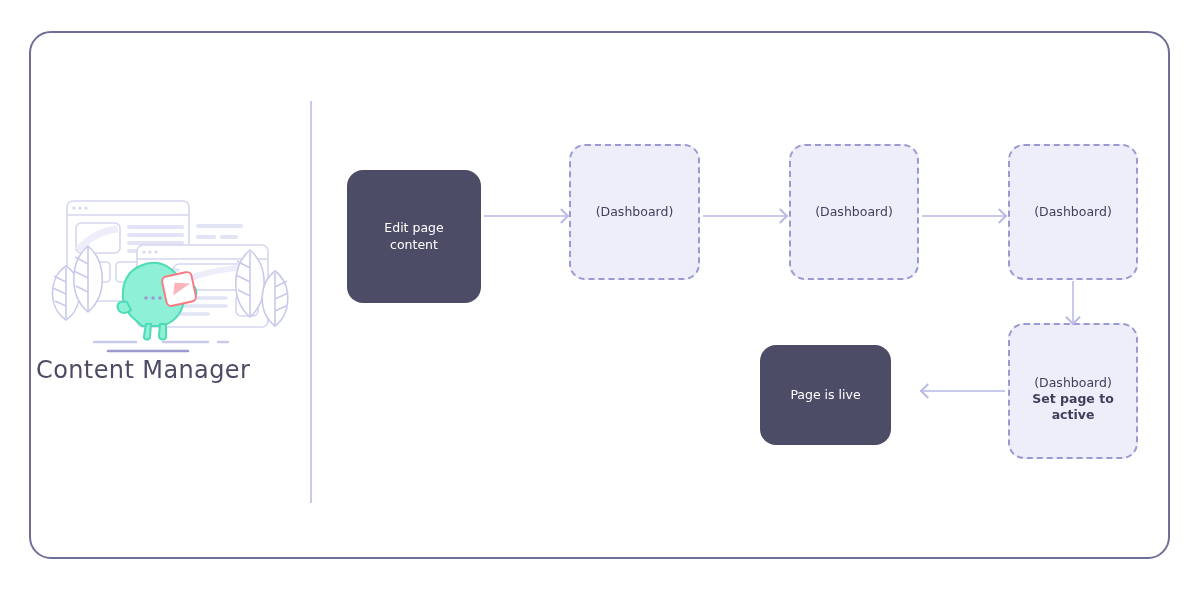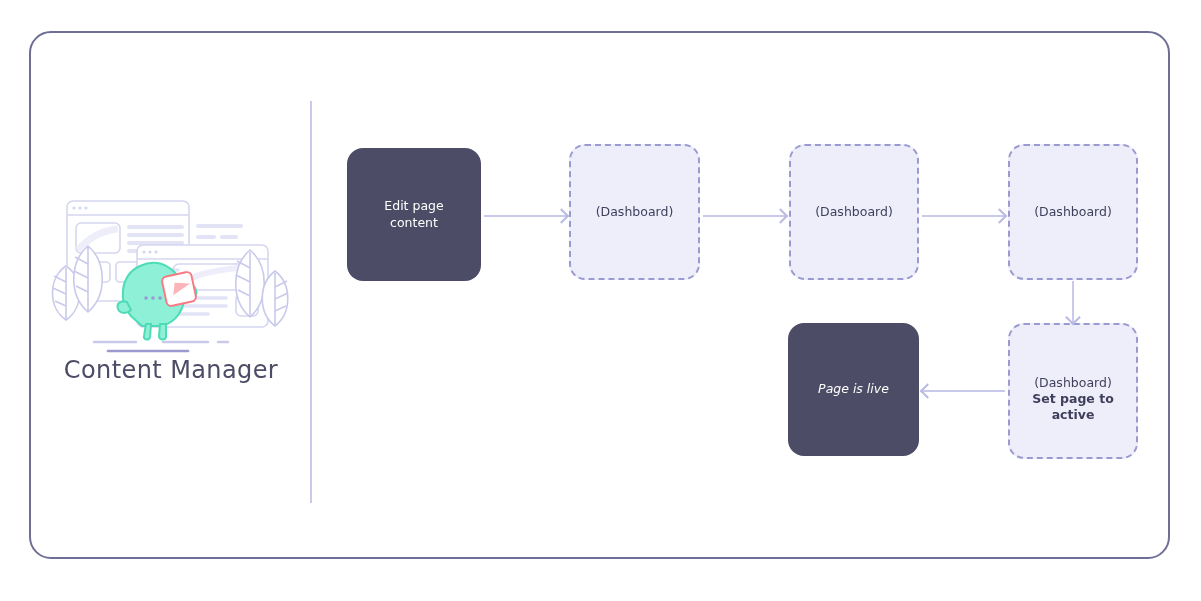--- a/index.html
+++ b/index.html
@@ -57,21 +57,20 @@
     left: 0;
     top: 0;
     width: 270px;
     height: 170px;
   }
   .panel-title {
     position: absolute;
     left: 0;
     top: 166px;
     width: 270px;
-    text-align: center;
     font-size: 24px;
     letter-spacing: 0.4px;
     color: #4d4c66;
     font-family: "DejaVu Sans", "Liberation Sans", sans-serif;
     font-weight: 400;
     white-space: nowrap;
   }
 
   
   .node {
@@ -88,20 +87,21 @@
     white-space: pre-line;
     padding: 0 6px;
   }
 
   .node.solid {
     background: #4d4c66;
     border-radius: 16px;
     color: #ffffff;
     font-size: 12.5px;
     font-weight: 400;
+    margin-top: 22px;
   }
 
   .node.dashed {
     background: #eeeefb;
     border: 2px dashed #9a9ad0;
     border-radius: 16px;
     color: #3f3f5c;
     font-size: 12.5px;
     font-weight: bold;
   }
@@ -283,21 +283,21 @@
     </span>
   </div>
 
   <div class="node dashed" style="left:1008px; top:323px; width:130px; height:136px;">
     <span class="node-text">
       <span class="sub-label">(Dashboard)</span><span>Set page to
 active</span>
     </span>
   </div>
 
-  <div class="node solid" style="left:788px; top:323px; width:131px; height:133px;font-style:italic;">
+  <div class="node solid" style="left:760px; top:323px; width:131px; height:100px;">
     <span class="node-text">Page is live</span>
   </div>
 
   <div class="arrow-h" style="left:484px; top:206px; width:83px; height:20px;">
     <div class="arrow-line-h"></div>
     <div class="head right"></div>
   </div>
 
   <div class="arrow-h" style="left:703px; top:206px; width:83px; height:20px;">
     <div class="arrow-line-h"></div>

